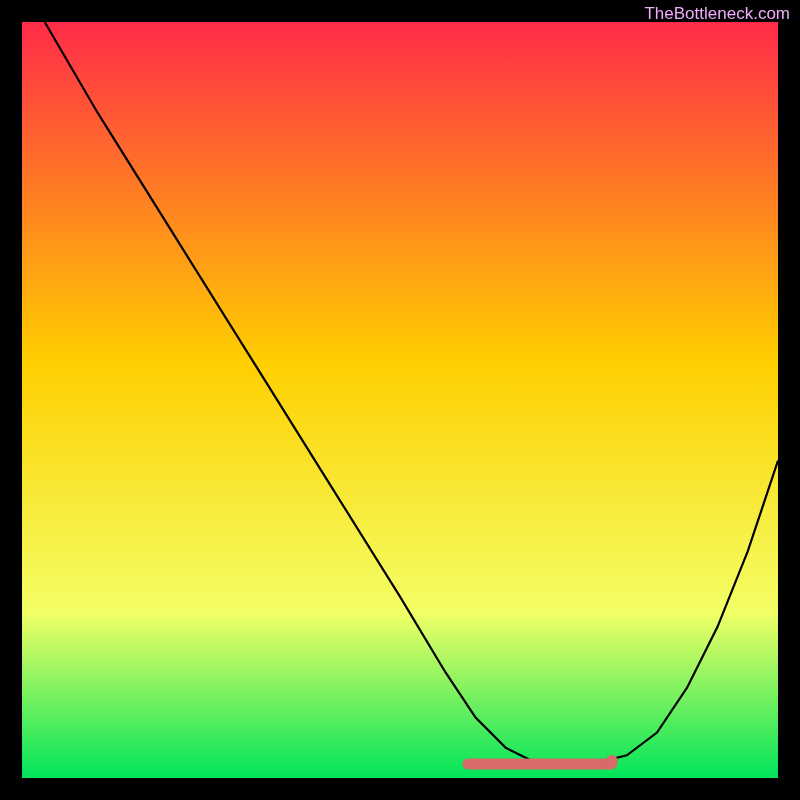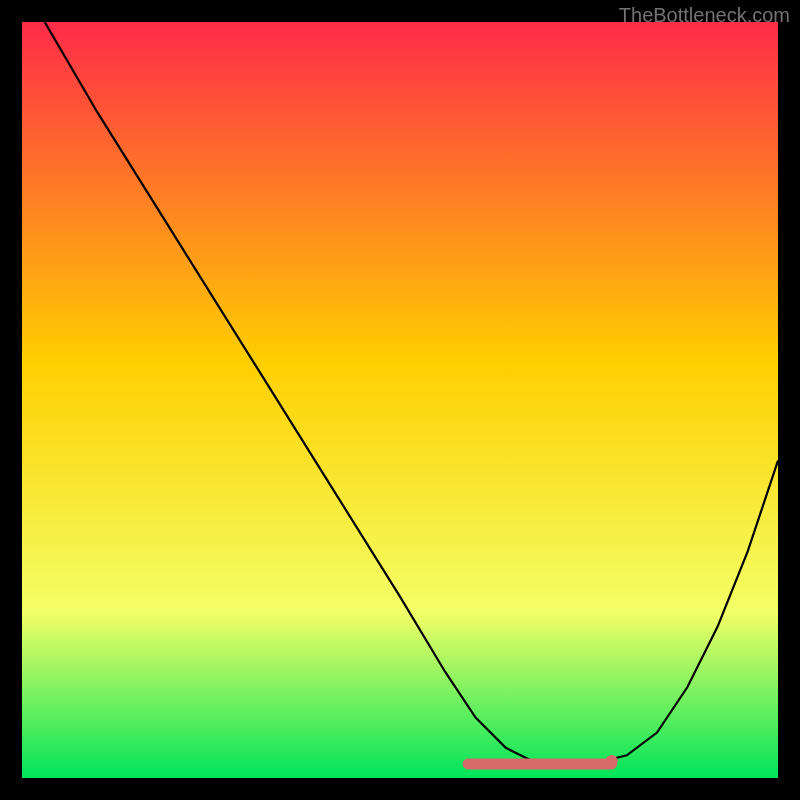--- a/index.html
+++ b/index.html
@@ -8,23 +8,23 @@
     width: 800px;
     height: 800px;
     background: #000;
     overflow: hidden;
     position: relative;
   }
   .watermark {
     position: absolute;
     top: 4px;
     right: 10px;
-    color: #737373;
+    color: #f0abfc;
     font-family: Arial, Helvetica, sans-serif;
-    font-size: 20px;
+    font-size: 17px;
     z-index: 10;
   }
   .plot {
     position: absolute;
     left: 22px;
     top: 22px;
     width: 756px;
     height: 756px;
   }
   svg { display: block; }

